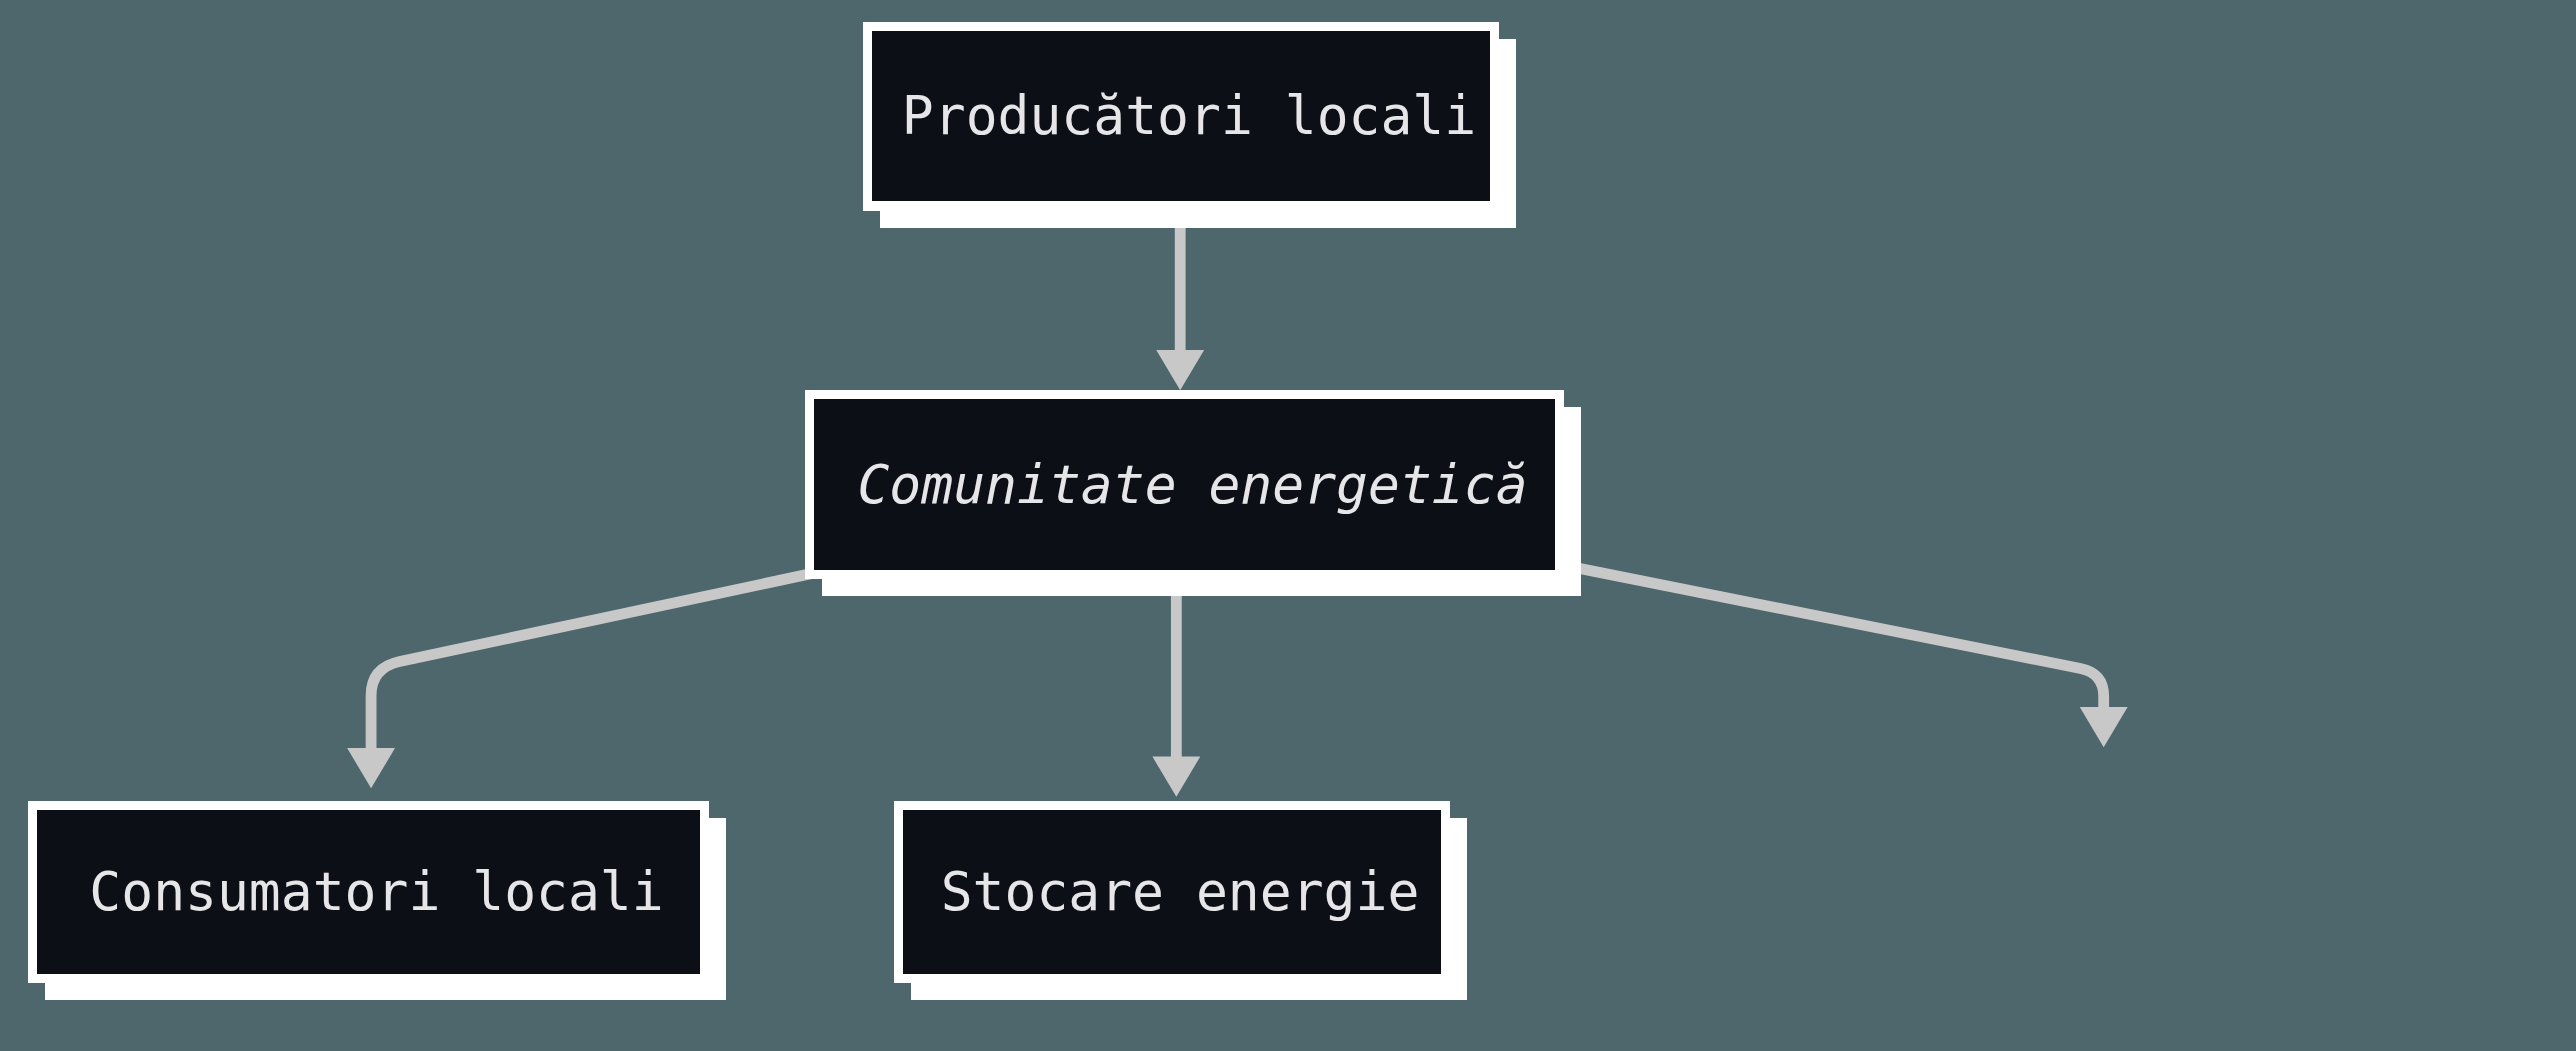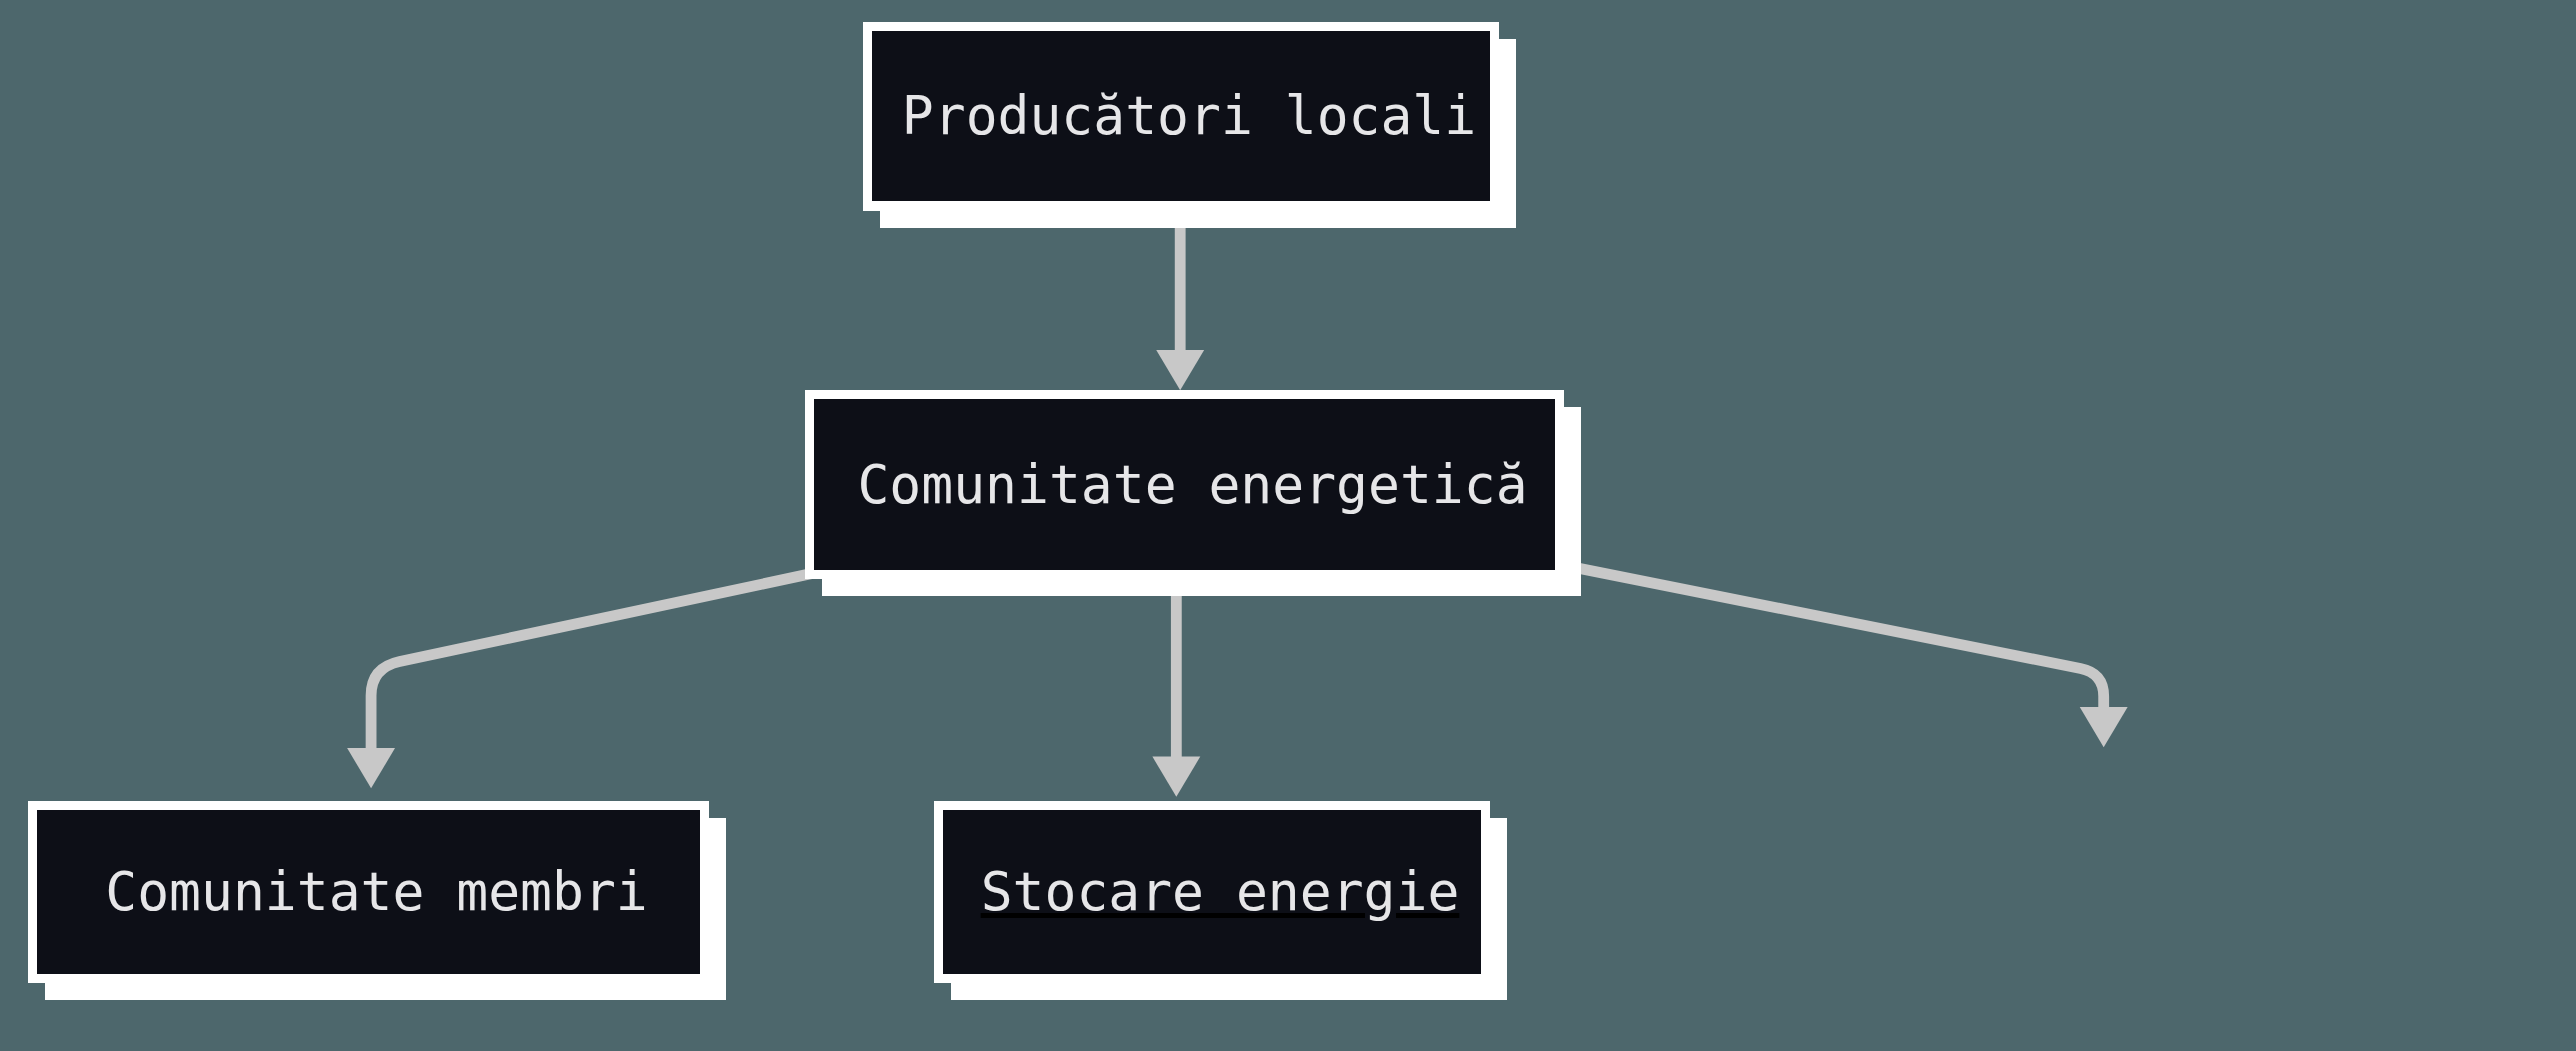--- a/index.html
+++ b/index.html
@@ -48,23 +48,23 @@
     text-align: center;
     padding-left: 16px;
   }
   .label {
     color: #e6e6e8;
     font-size: 53px;
     line-height: 1.5;
     white-space: nowrap;
   }
   .node--top  { left: 863px; top:   21.6px; width:  636px; height: 189px; }
-  .node--mid  { left: 805px; top:  390px; width:  759px; height: 189px; }
+  .node--mid  { left: 805px; top:  390px; width:  759px; height: 189px; font-style: italic; }
   .node--bl   { left:   28px; top: 801px; width:  681px; height: 182px; }
-  .node--bm   { left: 934px; top: 801px; width:  556px; height: 182px; text-decoration: underline; }
+  .node--bm   { left: 894px; top: 801px; width:  556px; height: 182px; }
   .node--br   { left: 1646px; top:  761px; width: 908px; height: 267px; }
   .node--br .label {
     white-space: normal;
     max-width: 773px;
   }
 </style>
 </head>
 <body>
 
 <div class="canvas">
@@ -99,21 +99,21 @@
   </div>
 
   <div class="node node--mid">
     <div class="node-inner">
       <span class="label">Comunitate energetică</span>
     </div>
   </div>
 
   <div class="node node--bl">
     <div class="node-inner">
-      <span class="label">Comunitate membri</span>
+      <span class="label">Consumatori locali</span>
     </div>
   </div>
 
   <div class="node node--bm">
     <div class="node-inner">
       <span class="label">Stocare energie</span>
     </div>
   </div>
 
 

